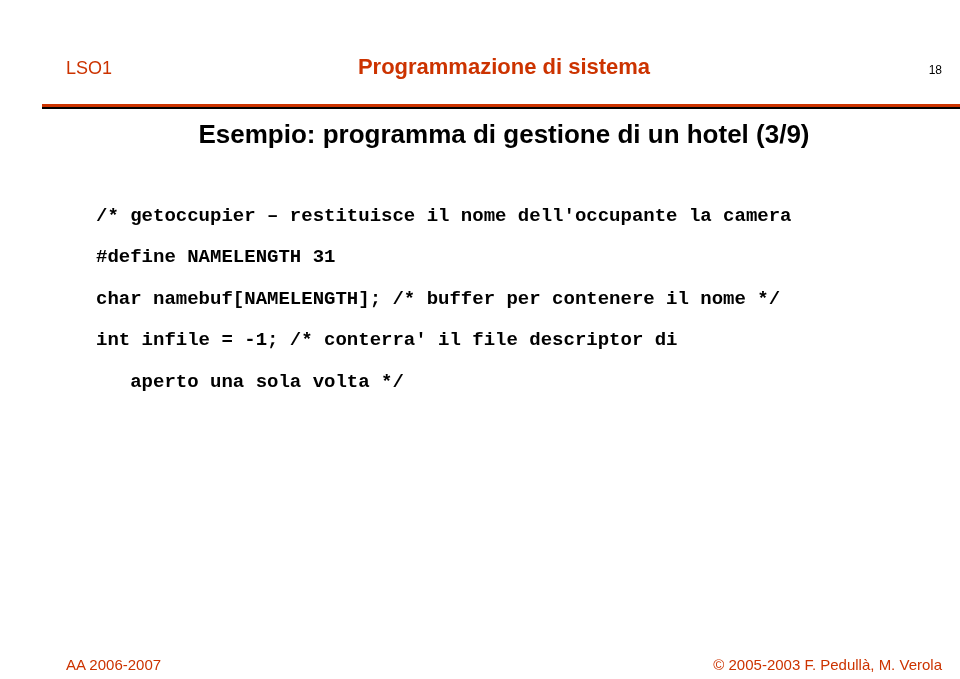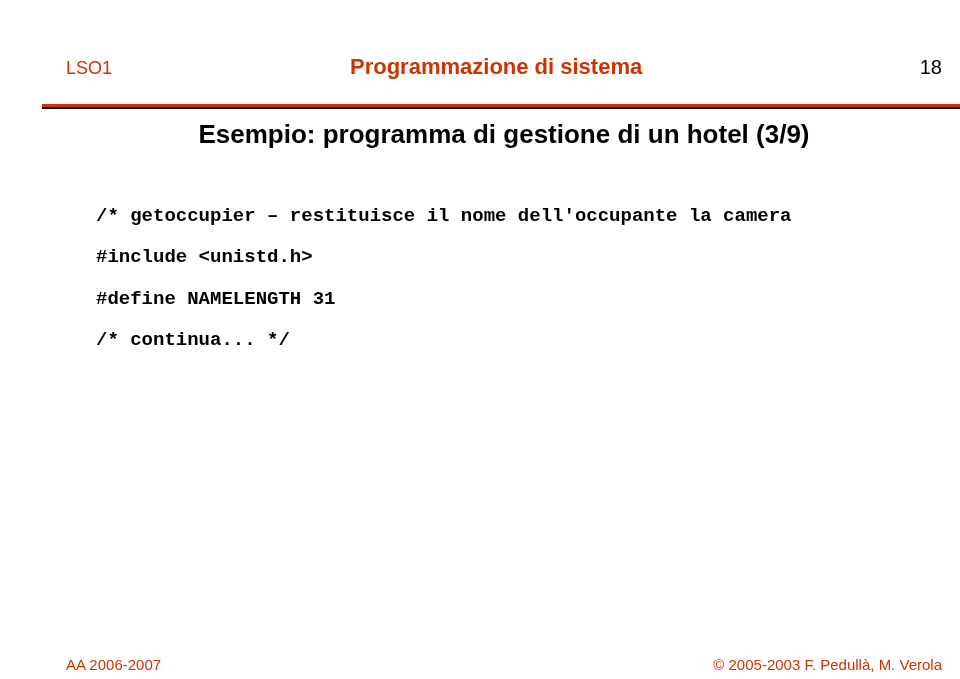--- a/index.html
+++ b/index.html
@@ -20,25 +20,25 @@
   .header-left {
     font-size: 18px;
     color: #cc3300;
     font-weight: normal;
     width: 260px;
   }
   .header-center {
     font-size: 22px;
     color: #cc3300;
     font-weight: bold;
-    text-align: left;
+    text-align: center;
     flex: 1;
   }
   .header-right {
-    font-size: 20px;
+    font-size: 12px;
     color: #000;
     width: 260px;
     text-align: right;
   }
   .divider {
     margin: 4px 18px 0 18px;
     height: 5px;
     background: #cc3300;
     border-bottom: 2px solid #000;
   }
@@ -77,21 +77,22 @@
   <div class="header-left">LSO1</div>
   <div class="header-center">Programmazione di sistema</div>
   <div class="header-right">18</div>
 </div>
 <div class="divider"></div>
 
 <div class="title">Esempio: programma di gestione di un hotel (3/9)</div>
 
 <div class="content">
   <div class="line">/* getoccupier – restituisce il nome dell'occupante la camera</div>
-  <div class="line">#include &lt;unistd.h&gt;</div>
   <div class="line">#define NAMELENGTH 31</div>
-  <div class="line">/* continua... */</div>
+  <div class="line">char namebuf[NAMELENGTH]; /* buffer per contenere il nome */</div>
+  <div class="line">int infile = -1; /* conterra' il file descriptor di</div>
+  <div class="line">   aperto una sola volta */</div>
 </div>
 
 <div class="footer">
   <div>AA 2006-2007</div>
   <div>© 2005-2003 F. Pedullà, M. Verola</div>
 </div>
 
 </body></html>

